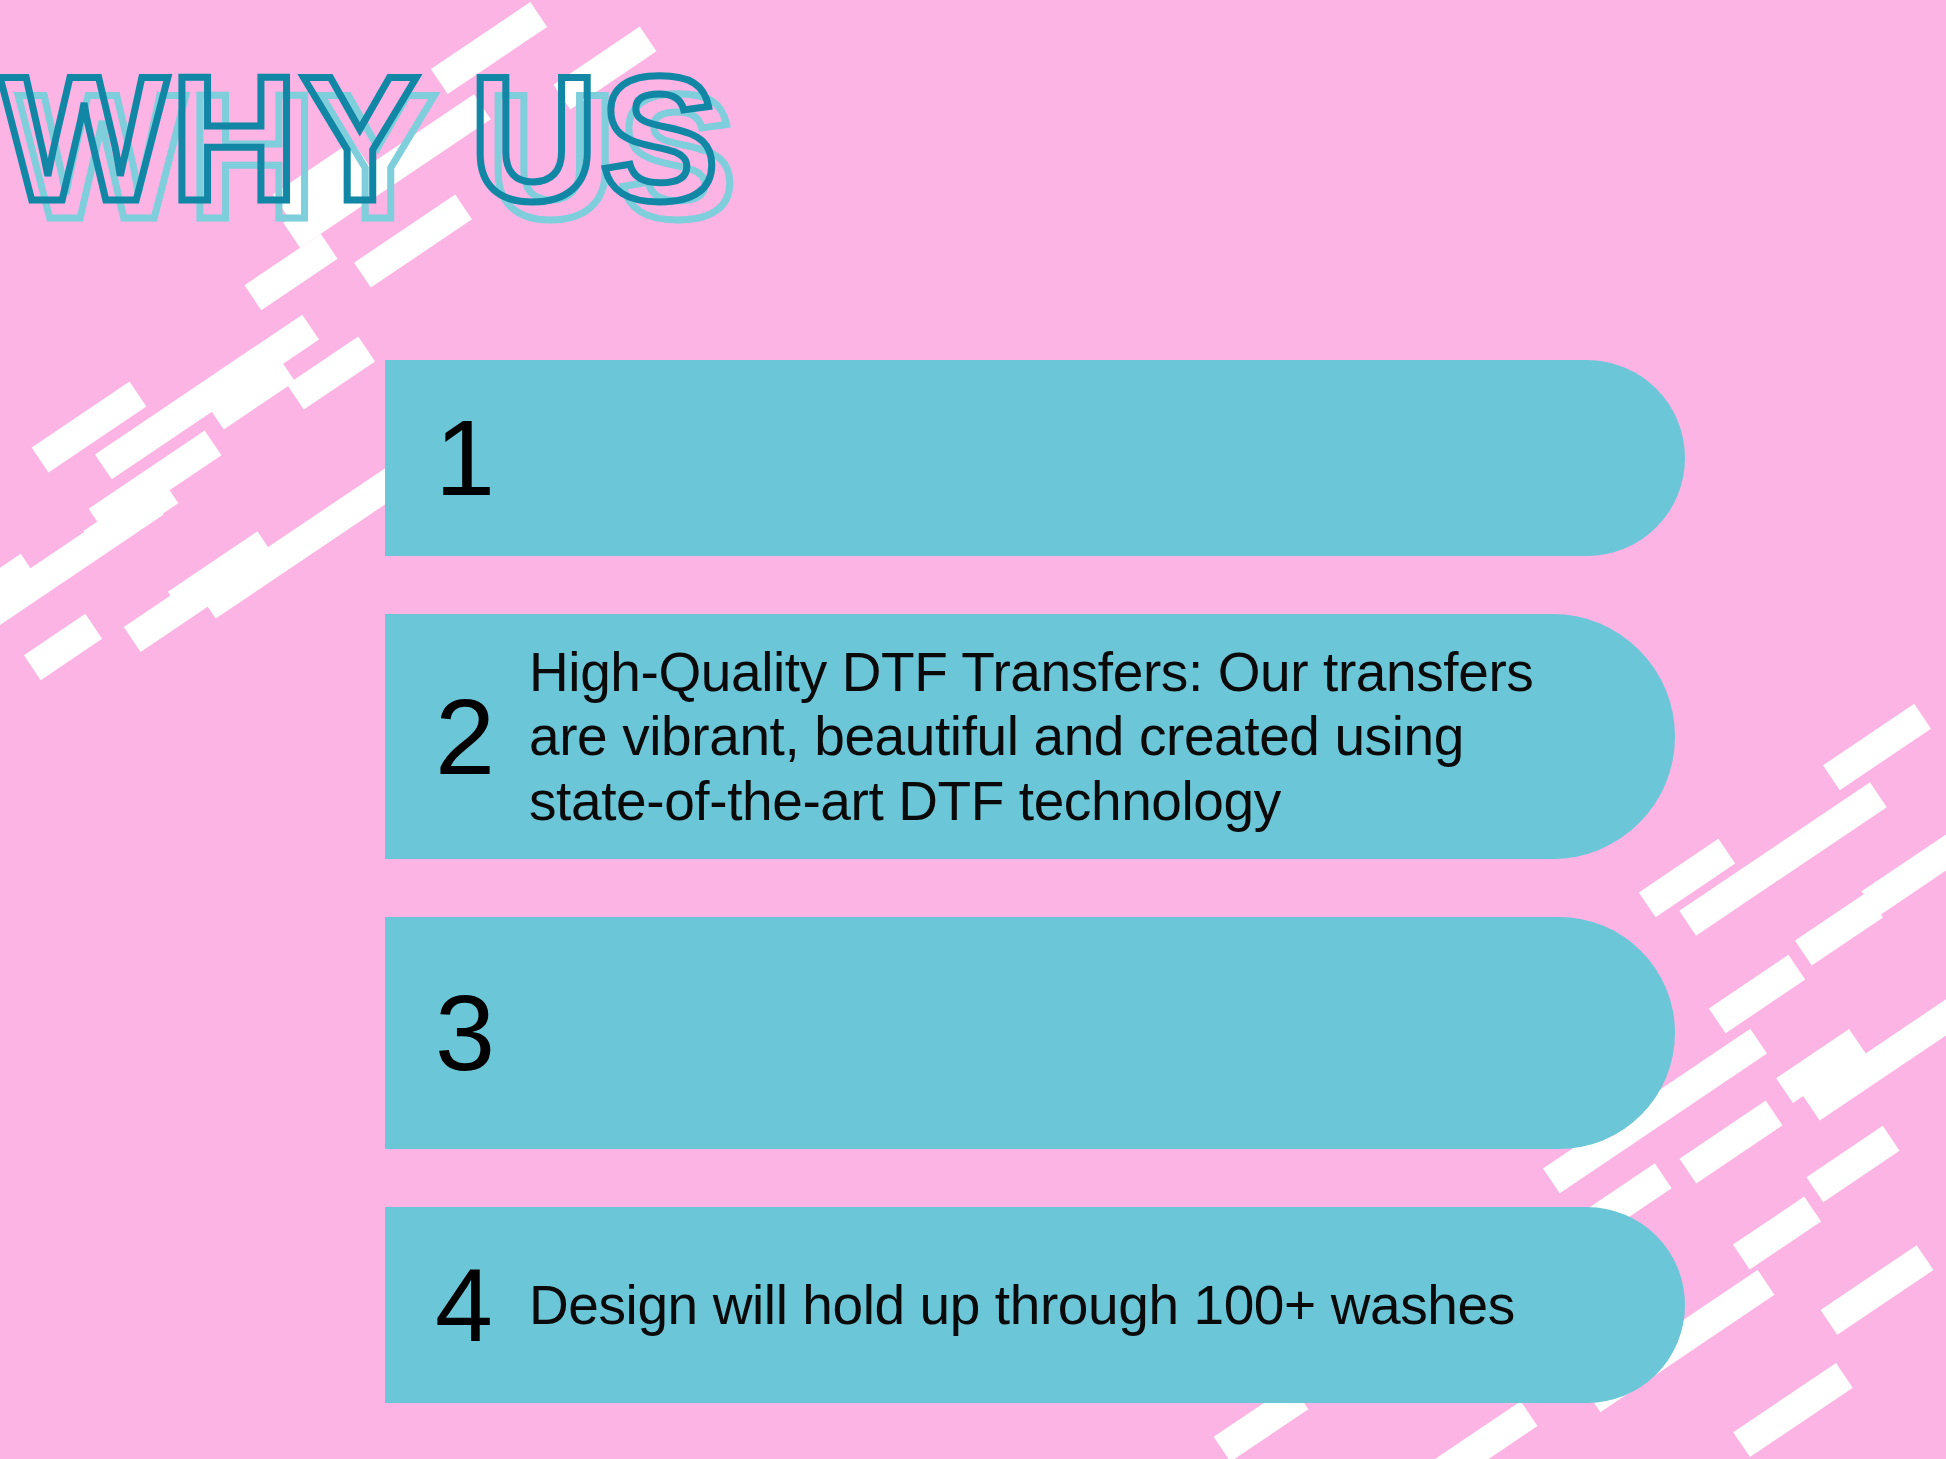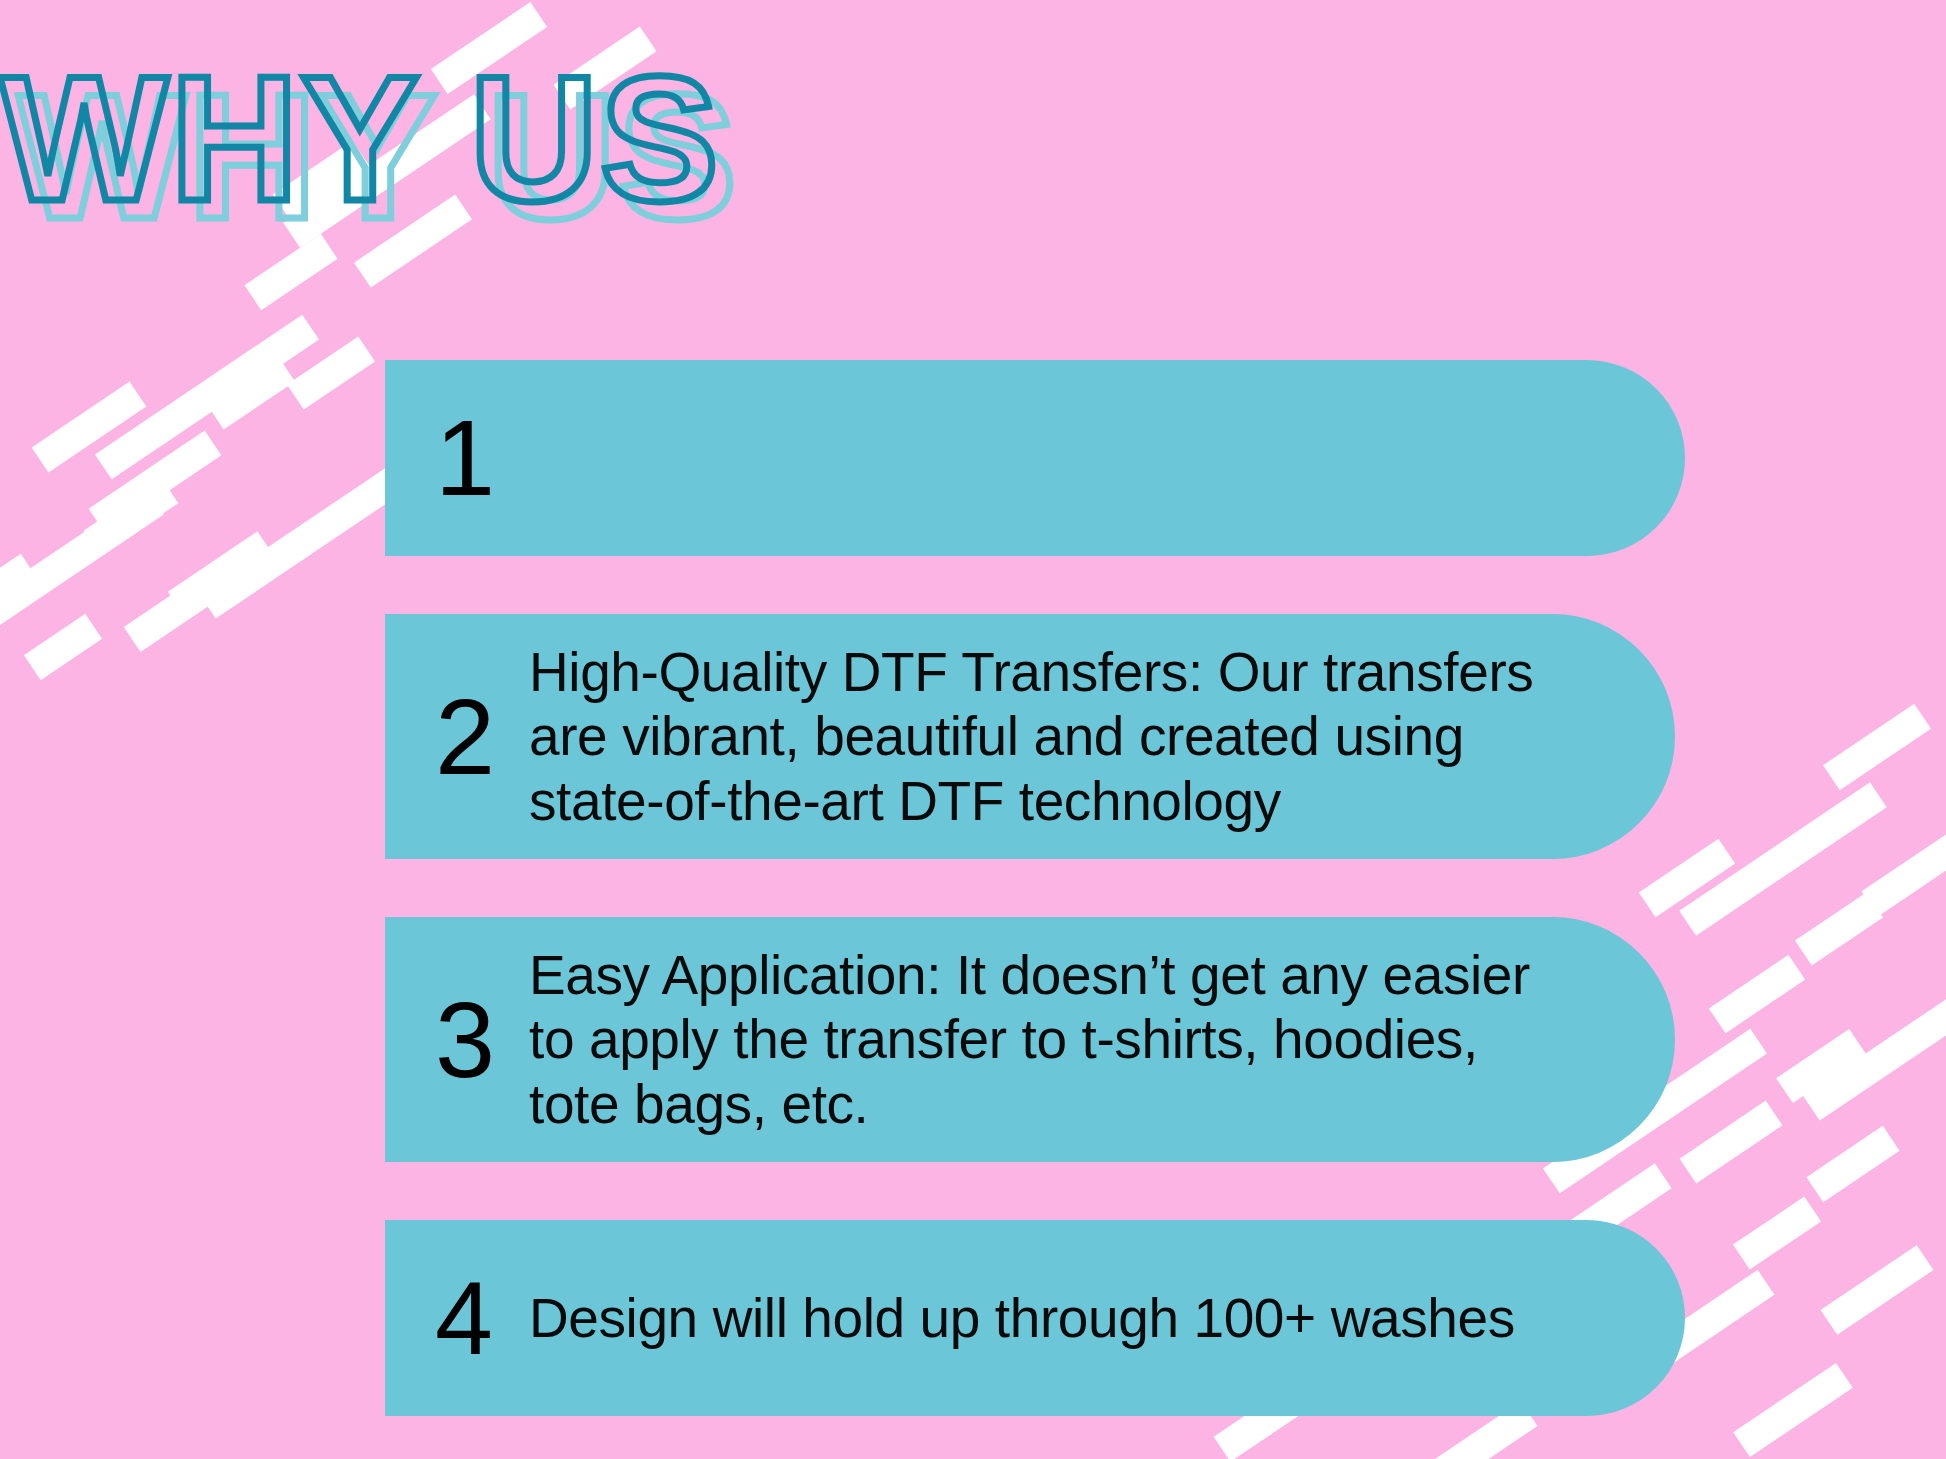--- a/index.html
+++ b/index.html
@@ -185,23 +185,20 @@
 
     <div class="card card-2">
       <div class="card-number">2</div>
       <div class="card-text">High-Quality DTF Transfers: Our transfers
 are vibrant, beautiful and created using
 state-of-the-art DTF technology</div>
     </div>
 
     <div class="card card-3">
       <div class="card-number">3</div>
-      <div class="card-text">Easy Application: It doesn’t get any easier
-to apply the transfer to t-shirts, hoodies,
-tote bags, etc.</div>
     </div>
 
     <div class="card card-4">
       <div class="card-number">4</div>
       <div class="card-text">Design will hold up through 100+ washes</div>
     </div>
 
   </div>
 </div>
 

